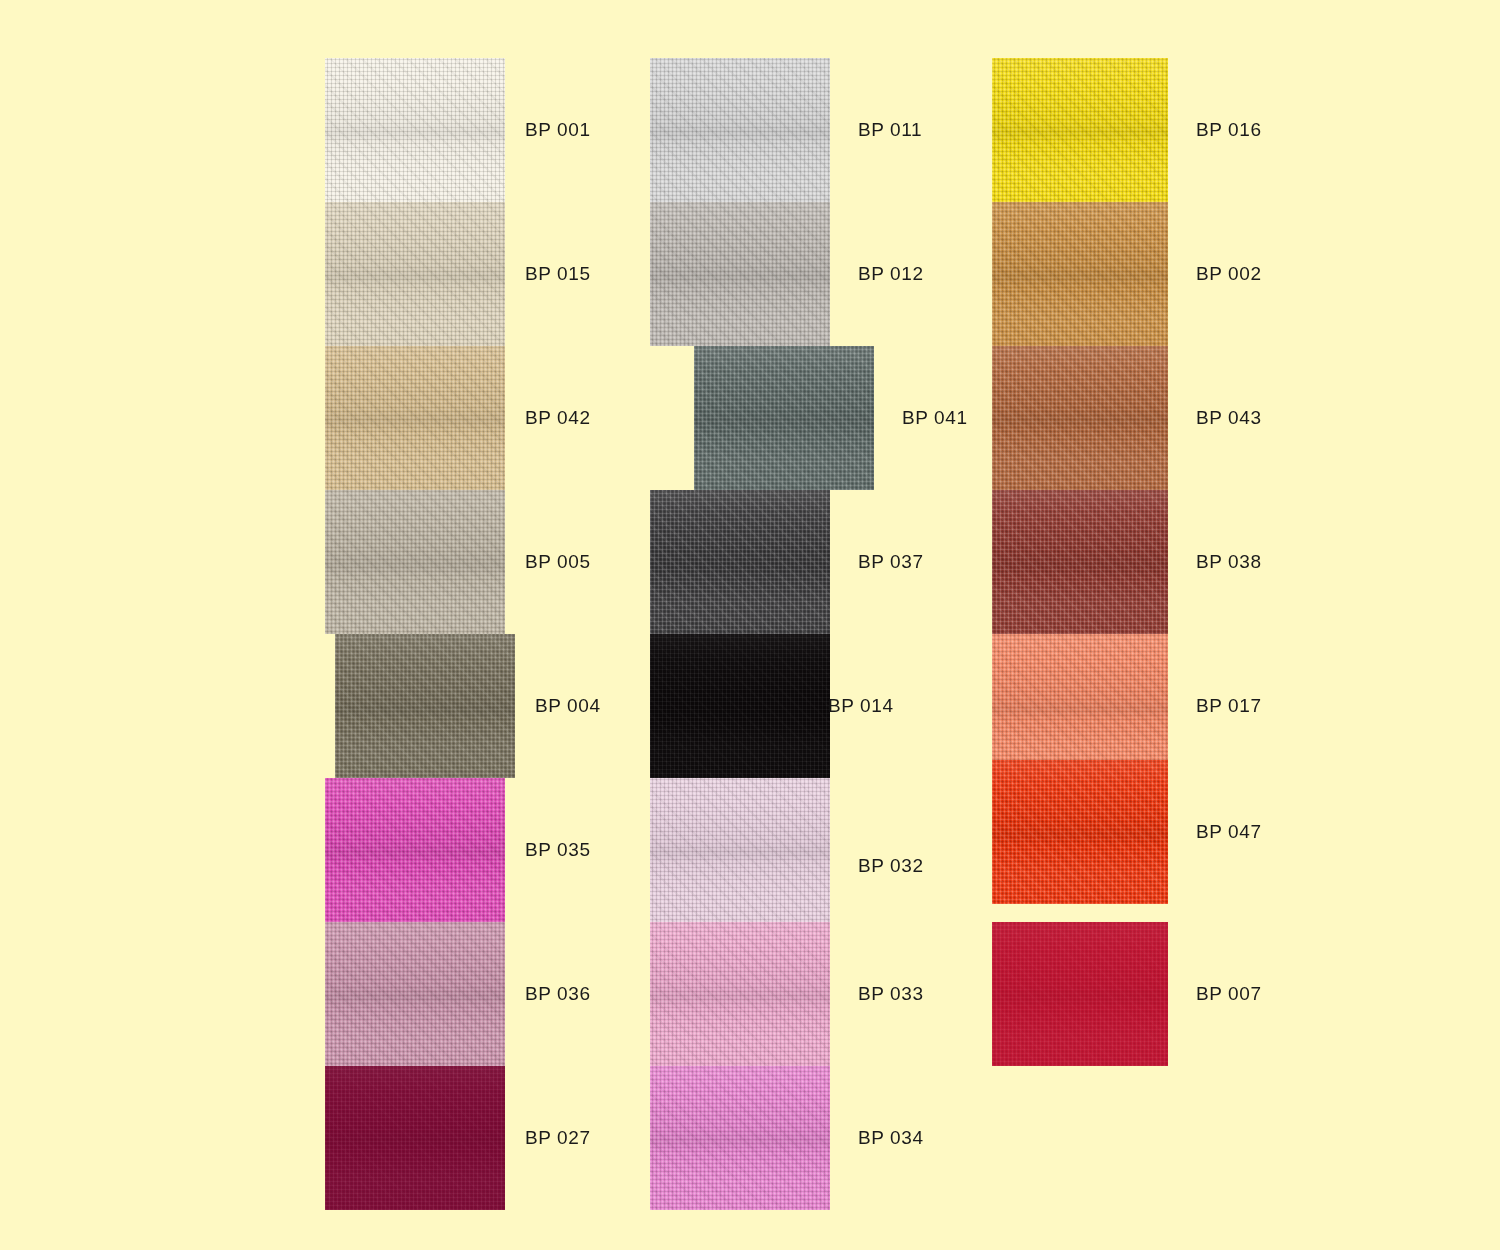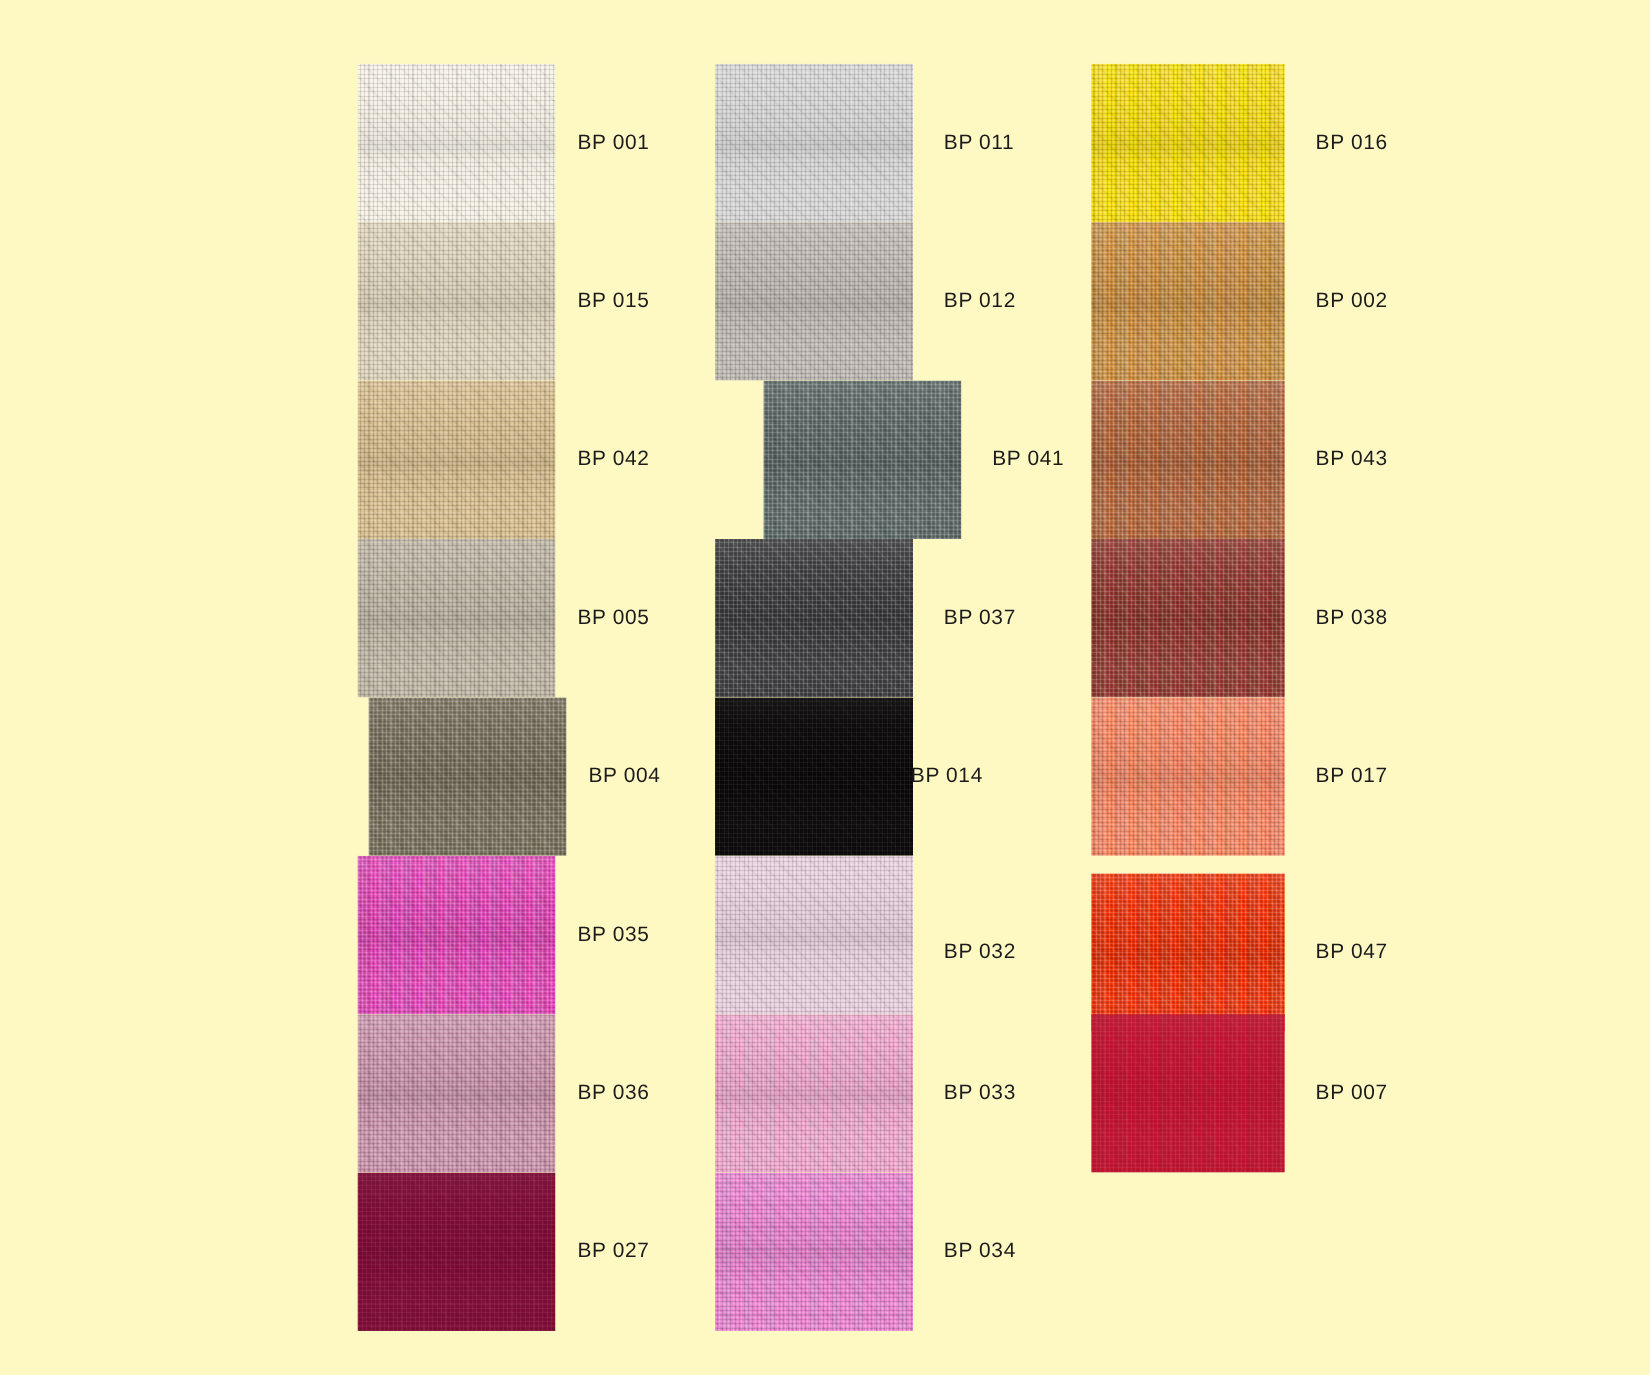--- a/index.html
+++ b/index.html
@@ -334,21 +334,21 @@
       <div class="swatch-row" style="position: absolute; left: 0px; top: 634px; height: 144px; width: 1500px;">
         <div class="swatch-chip" title="BP 017" style="left: 992px; width: 176px;">
           <div class="swatch-base" style="background: rgb(247, 134, 98);"></div>
           <div class="weave-warp"></div>
           <div class="weave-weft"></div>
           <div class="weave-twill"></div>
           <div class="weave-shade"></div>
         </div>
         <div class="swatch-label" style="left: 1196px; color: rgb(27, 27, 27);">BP 017</div>
       </div>
-      <div class="swatch-row" style="position: absolute; left: 0px; top: 794px; height: 144px; width: 1500px;">
+      <div class="swatch-row" style="position: absolute; left: 0px; top: 760px; height: 144px; width: 1500px;">
         <div class="swatch-chip" title="BP 047" style="left: 992px; width: 176px;">
           <div class="swatch-base" style="background: rgb(242, 51, 9);"></div>
           <div class="weave-warp"></div>
           <div class="weave-weft"></div>
           <div class="weave-twill"></div>
           <div class="weave-shade"></div>
         </div>
         <div class="swatch-label" style="left: 1196px; color: rgb(27, 27, 27);">BP 047</div>
       </div>
       <div class="swatch-row" style="position: absolute; left: 0px; top: 922px; height: 144px; width: 1200px;">

